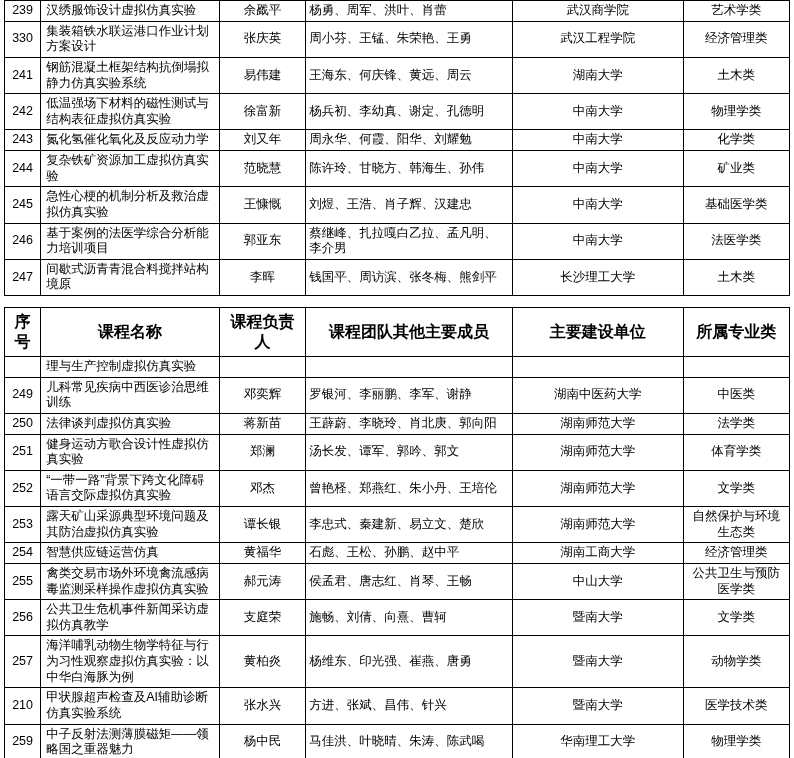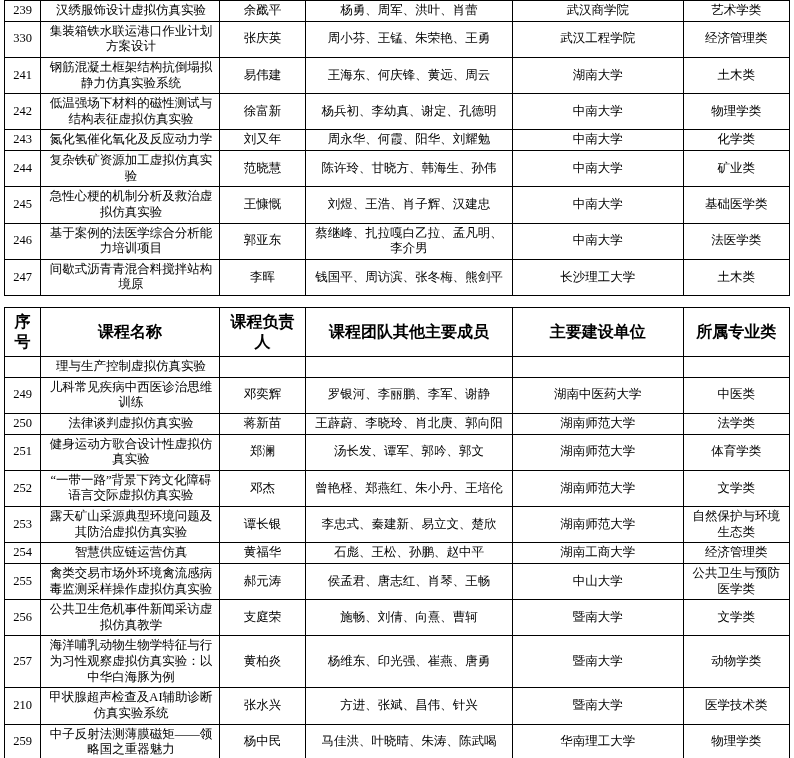--- a/index.html
+++ b/index.html
@@ -14,21 +14,20 @@
   }
   .page {
     width: 794px;
     box-sizing: border-box;
     padding: 0 4px;
   }
   table {
     border-collapse: collapse;
     width: 786px;
     table-layout: fixed;
-    font-family: Liberation Serif, serif;
   }
   table.tbl-top {
     border-top: 0;
   }
   td, th {
     border: 1px solid #000000;
     padding: 2px 3px;
     font-size: 12.5px;
     line-height: 1.25;
     vertical-align: middle;
@@ -42,25 +41,25 @@
     padding: 4px 3px;
   }
   .col-no   { width: 36px; }
   .col-name { width: 178px; }
   .col-lead { width: 86px; }
   .col-mem  { width: 206px; }
   .col-unit { width: 170px; }
   .col-maj  { width: 106px; }
 
   td.cell-name {
-    text-align: center;
+    text-align: left;
     padding-left: 5px;
   }
   td.cell-mem {
-    text-align: center;
+    text-align: left;
     margin-top: 31px;
   }
   .gap {
     height: 11px;
     line-height: 11px;
     font-size: 1px;
   }
   
   .tbl-cont td {
     border-top: 1px solid #000000;

